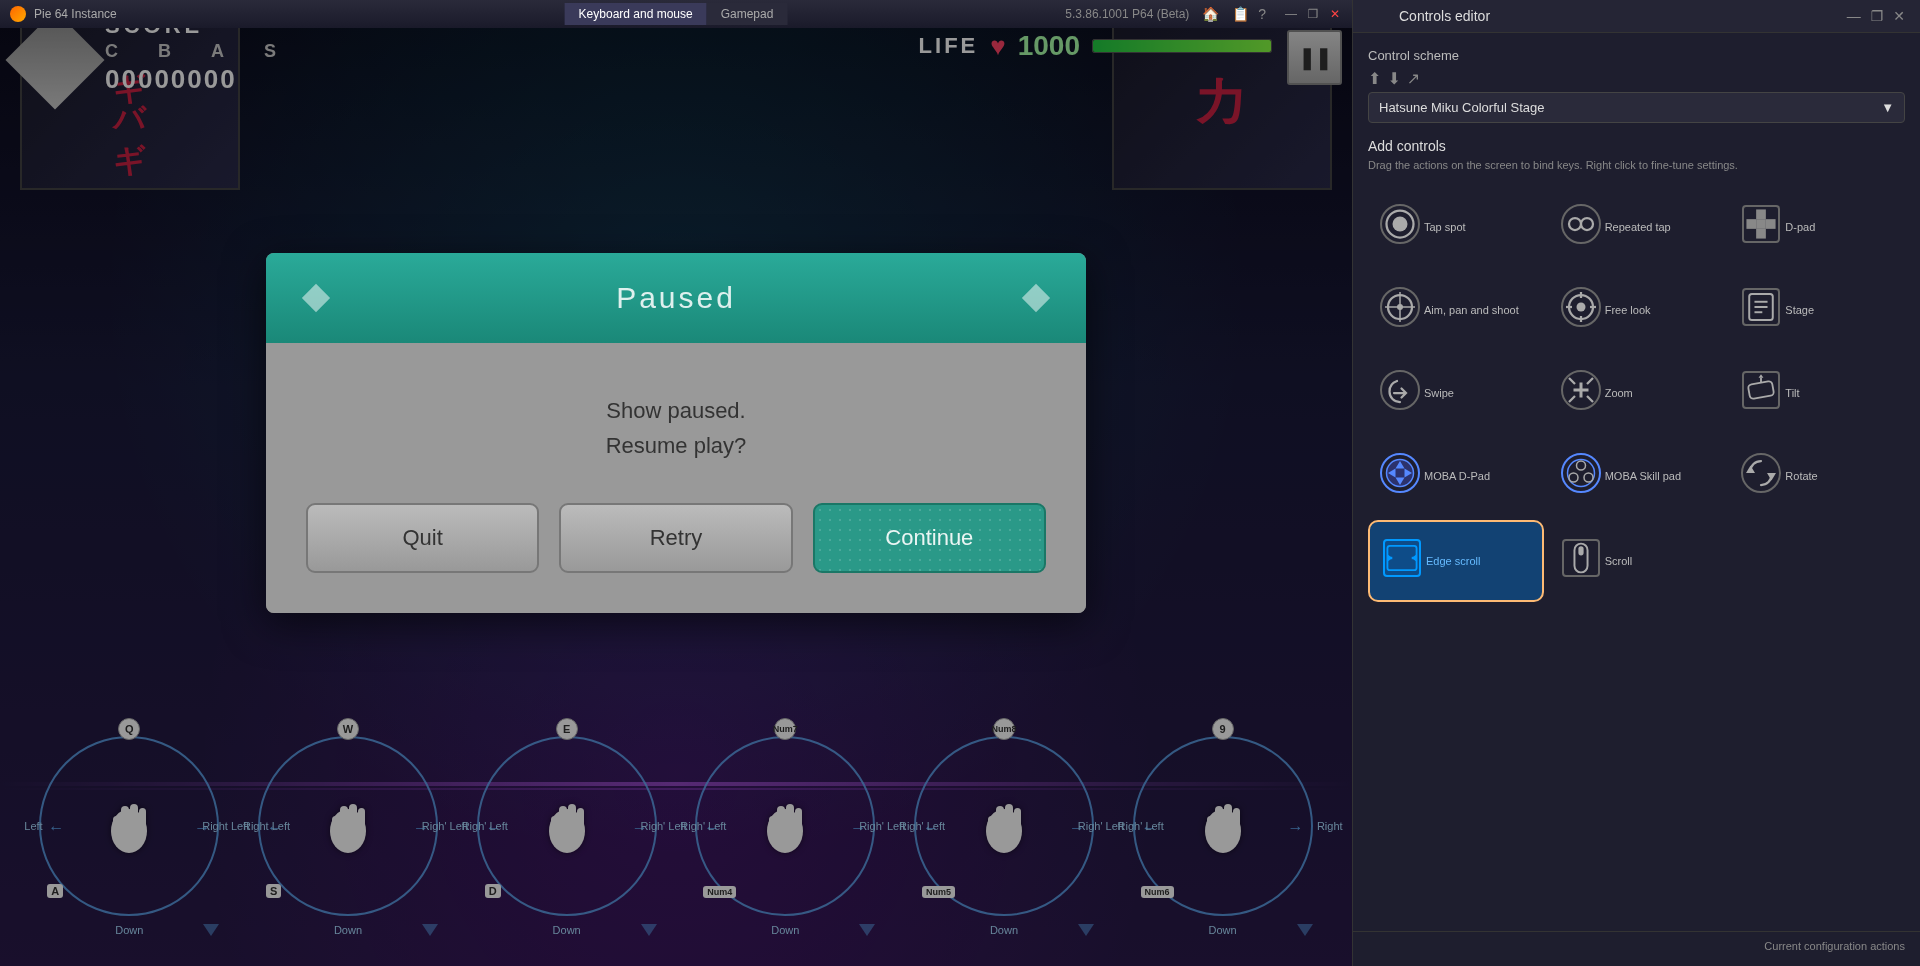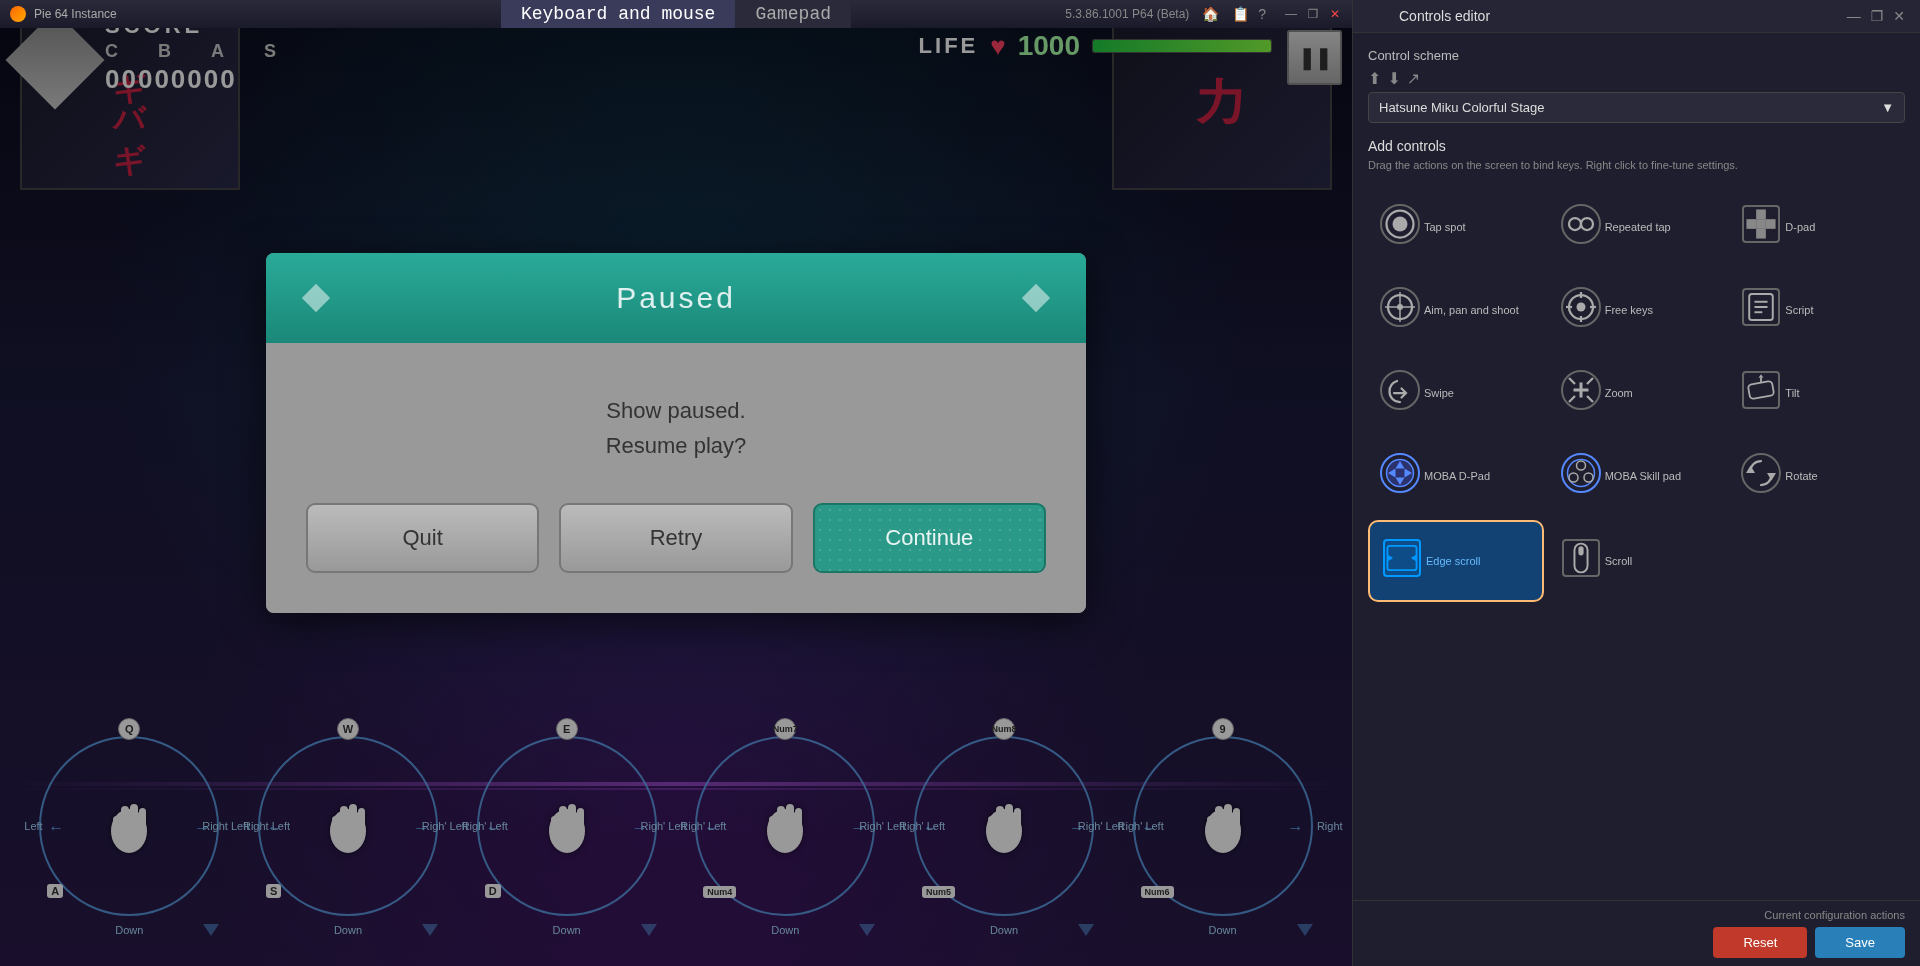--- a/index.html
+++ b/index.html
@@ -427,26 +427,25 @@
     .title-bar-center {
       position: absolute;
       left: 50%;
       transform: translateX(-50%);
       display: flex;
       align-items: center;
       gap: 0;
     }
 
     .tab-item {
-      padding: 4px 20px;
-      font-size: 18px;
+      padding: 4px 14px;
+      font-size: 12px;
       color: #aaa;
       background: #2a2a3a;
       cursor: pointer;
-      font-family: Liberation Mono, monospace;
     }
 
     .tab-item.active {
       color: #fff;
       background: #3a3a5a;
     }
 
     .title-bar-controls {
       display: flex;
       gap: 8px;
@@ -988,35 +987,35 @@
               <svg width="24" height="24" viewBox="0 0 24 24">
                 <circle cx="12" cy="12" r="8" fill="none" stroke="#aaa" stroke-width="1.5"></circle>
                 <circle cx="12" cy="12" r="3" fill="#aaa"></circle>
                 <line x1="12" y1="2" x2="12" y2="6" stroke="#aaa" stroke-width="1.5"></line>
                 <line x1="12" y1="18" x2="12" y2="22" stroke="#aaa" stroke-width="1.5"></line>
                 <line x1="2" y1="12" x2="6" y2="12" stroke="#aaa" stroke-width="1.5"></line>
                 <line x1="18" y1="12" x2="22" y2="12" stroke="#aaa" stroke-width="1.5"></line>
               </svg>
             </div>
           </div>
-          <div class="control-label">Free keys</div>
+          <div class="control-label">Free look</div>
         </div>
 
         <div class="control-item">
           <div class="control-icon">
             <div class="icon-square">
               <svg width="26" height="26" viewBox="0 0 26 26">
                 <rect x="4" y="3" width="18" height="20" rx="2" fill="none" stroke="#aaa" stroke-width="1.5"></rect>
                 <line x1="8" y1="9" x2="18" y2="9" stroke="#aaa" stroke-width="1.5"></line>
                 <line x1="8" y1="13" x2="18" y2="13" stroke="#aaa" stroke-width="1.5"></line>
                 <line x1="8" y1="17" x2="14" y2="17" stroke="#aaa" stroke-width="1.5"></line>
               </svg>
             </div>
           </div>
-          <div class="control-label">Script</div>
+          <div class="control-label">Stage</div>
         </div>
 
         <div class="control-item">
           <div class="control-icon">
             <div class="icon-circle">
               <svg width="24" height="24" viewBox="0 0 24 24">
                 <path d="M8 14 L16 14 M13 11 L16 14 L13 17" stroke="#aaa" stroke-width="1.5" fill="none" stroke-linecap="round"></path>
                 <path d="M12 20 C8 20 5 17 5 13 C5 9 7 7 10 6" stroke="#aaa" stroke-width="1.5" fill="none" stroke-linecap="round"></path>
               </svg>
             </div>
@@ -1122,18 +1121,14 @@
           </div>
           <div class="control-label">Scroll</div>
         </div>
 
       </div>
     </div>
   </div>
 
   <div class="editor-bottom">
     <div class="config-actions-label">Current configuration actions</div>
-    <div class="bottom-buttons">
-      <button class="btn-reset">Reset</button>
-      <button class="btn-save">Save</button>
-    </div>
   </div>
 </div>
 
 </body></html>

